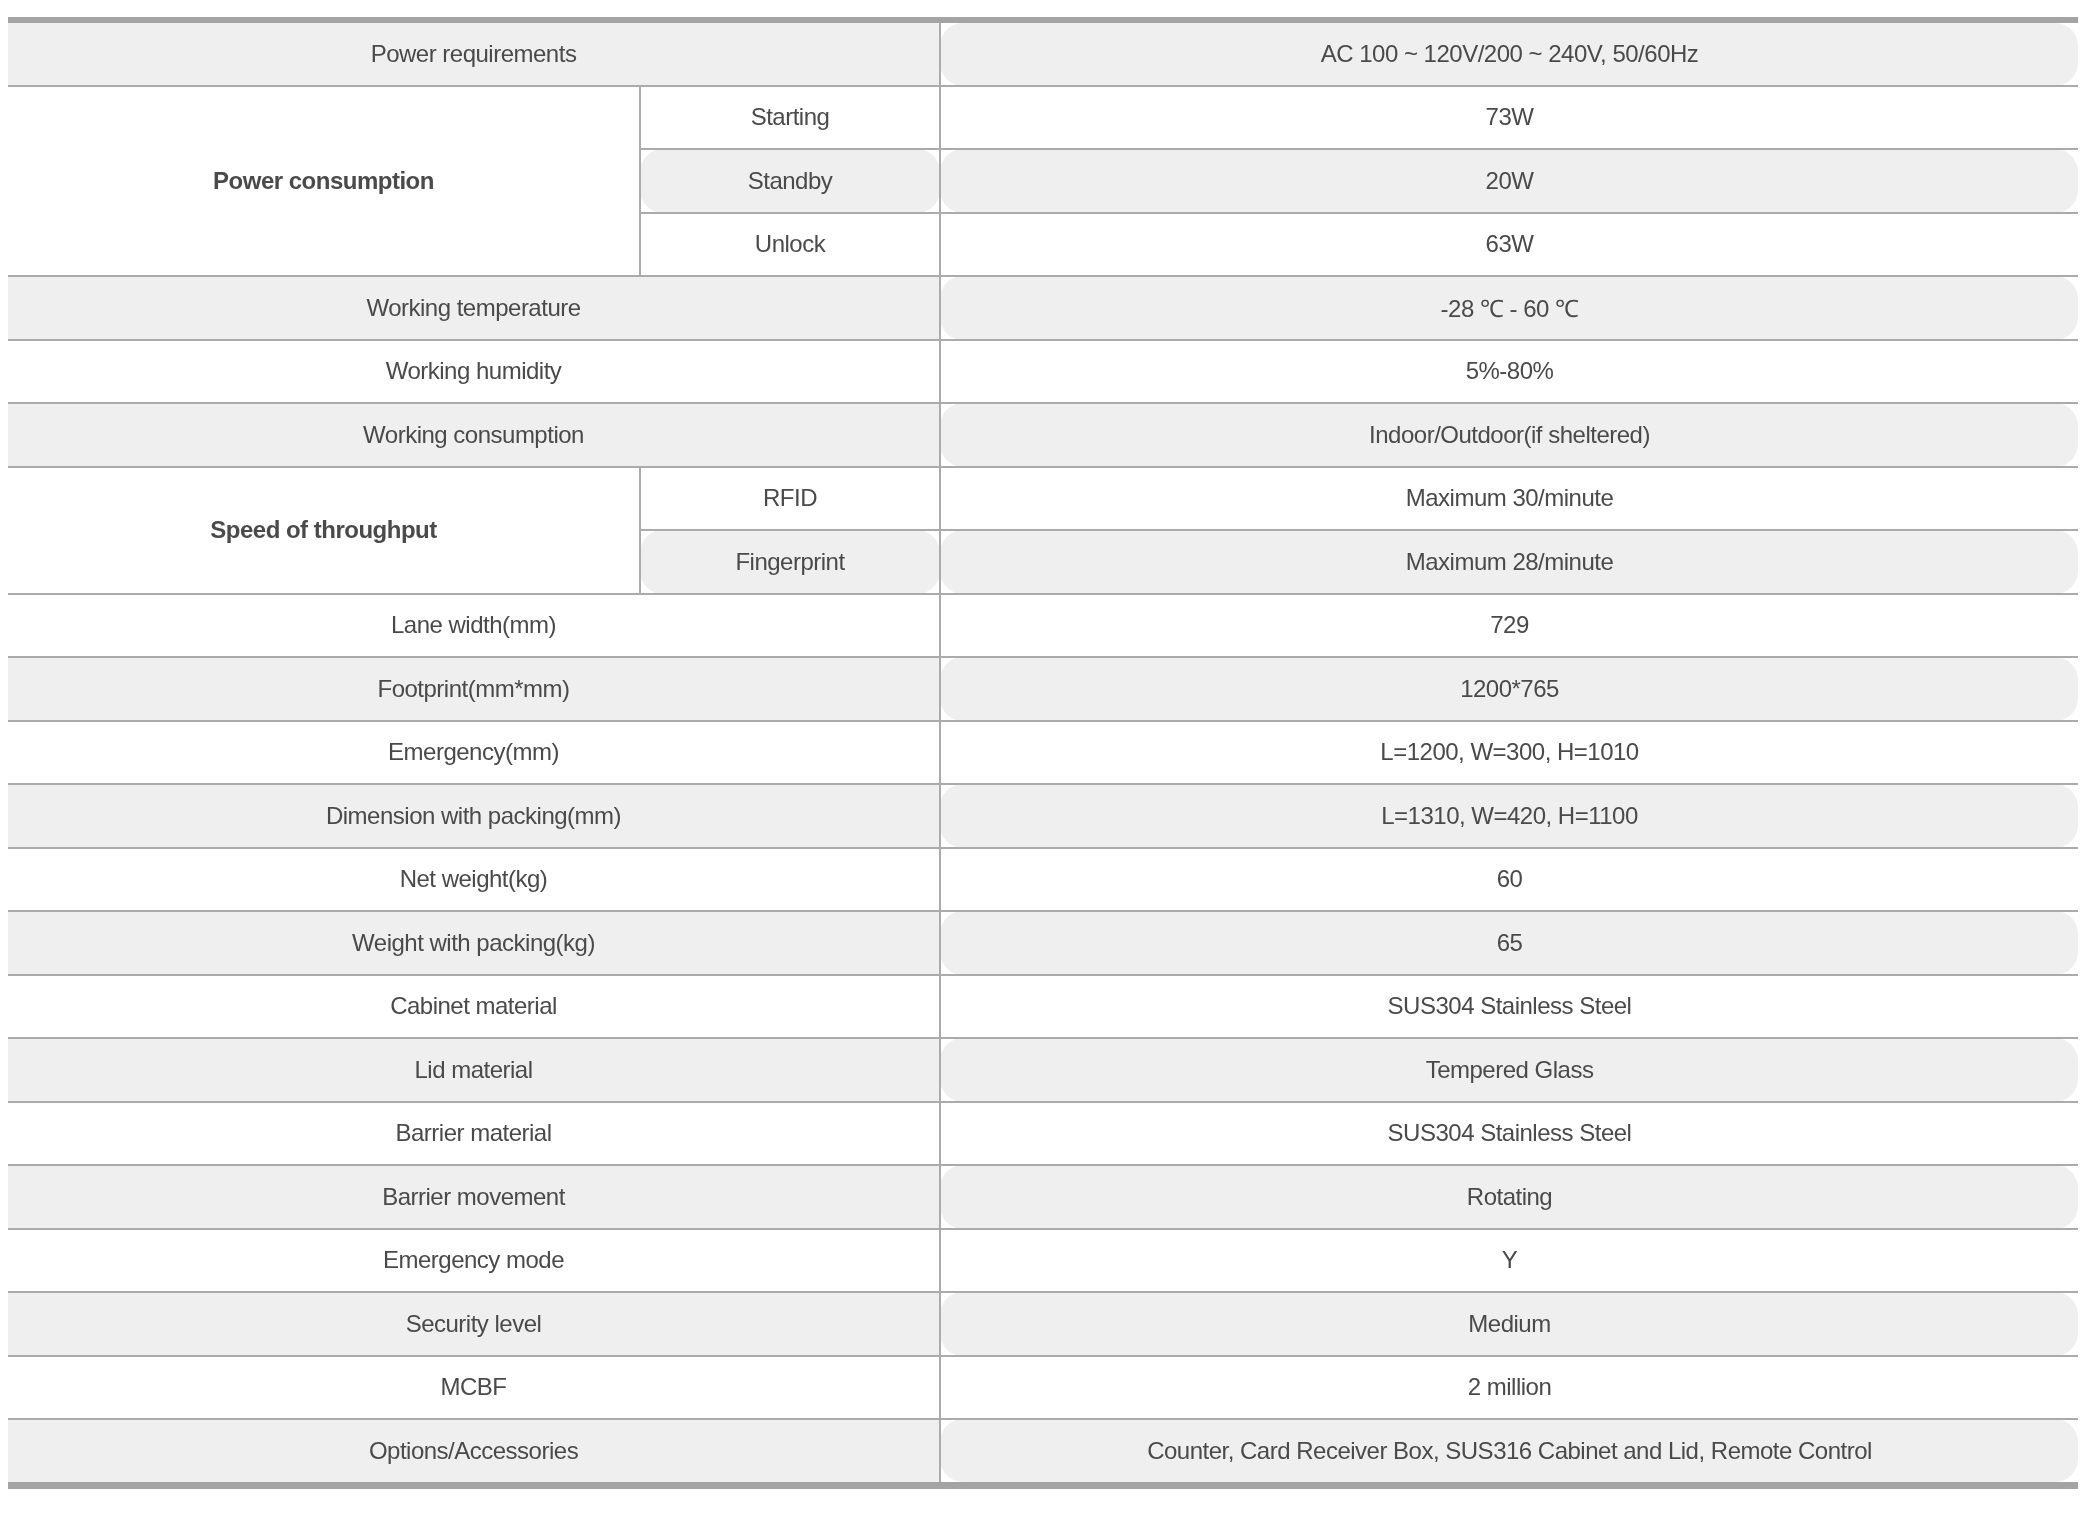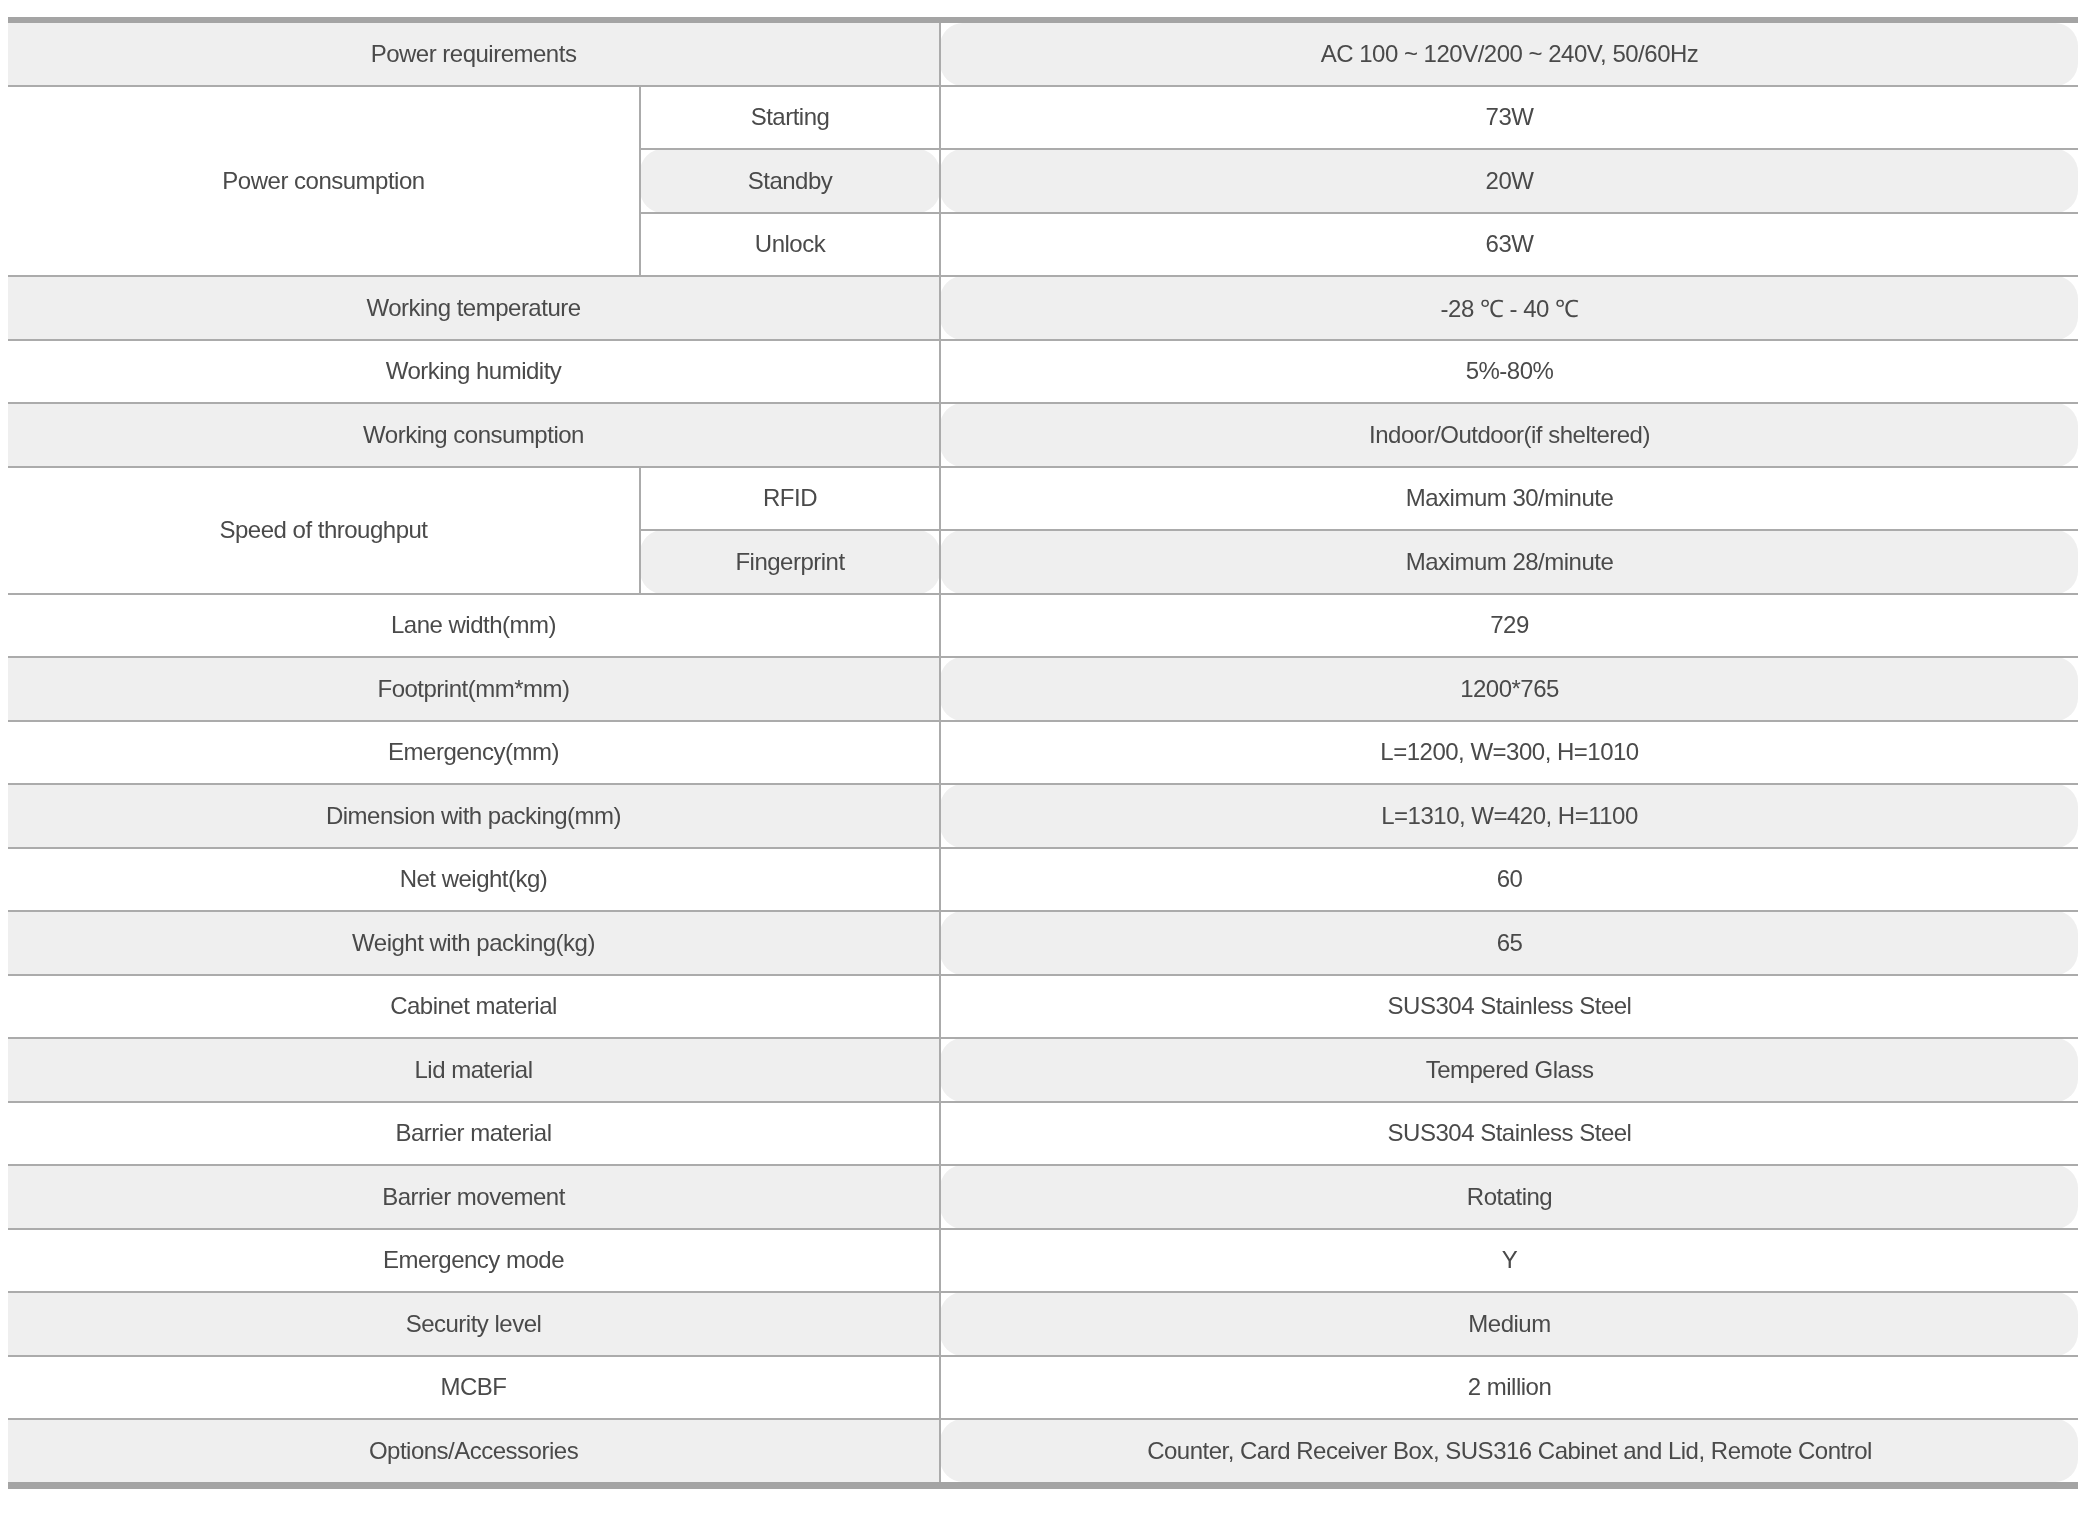--- a/index.html
+++ b/index.html
@@ -42,21 +42,21 @@
     letter-spacing: -0.5px;
     color: #4a4a4a;
     border-bottom: 2px solid #ababab;
     overflow: hidden;
     white-space: nowrap;
   }
   table.spec tr:last-child td { border-bottom: none; margin-top: 35px; }
   table.spec tbody tr:nth-child(odd) td { background: #efefef; }
   table.spec tbody tr:nth-child(even) td { background: #ffffff; }
   table.spec td.vl { border-left: 2px solid #ababab; border-radius: 23px; }
-  table.spec td.group-cell { background: #ffffff !important; }
+  table.spec td.group-cell { background: #ffffff !important; font-weight: bold; }
 </style>
 </head>
 <body>
 
 <div class="spec-wrap">
   <div class="thick-bar top"></div>
 
   <table class="spec">
     <colgroup>
       <col class="c-label">
@@ -76,21 +76,21 @@
       <tr>
         <td class="vl">Standby</td>
         <td class="vl">20W</td>
       </tr>
       <tr>
         <td class="vl">Unlock</td>
         <td class="vl">63W</td>
       </tr>
       <tr>
         <td colspan="2">Working temperature</td>
-        <td class="vl">-28 ℃ - 40 ℃</td>
+        <td class="vl">-28 ℃ - 60 ℃</td>
       </tr>
       <tr>
         <td colspan="2">Working humidity</td>
         <td class="vl">5%-80%</td>
       </tr>
       <tr>
         <td colspan="2">Working consumption</td>
         <td class="vl">Indoor/Outdoor(if sheltered)</td>
       </tr>
       <tr>

